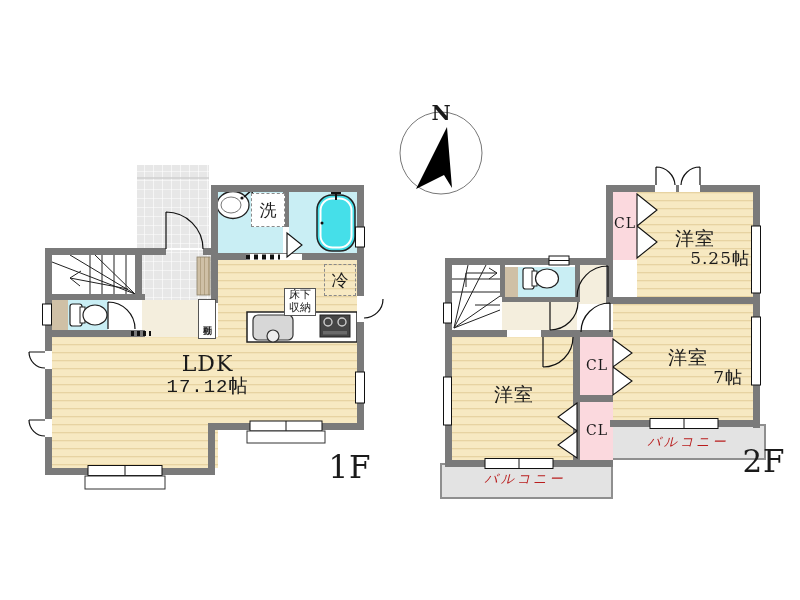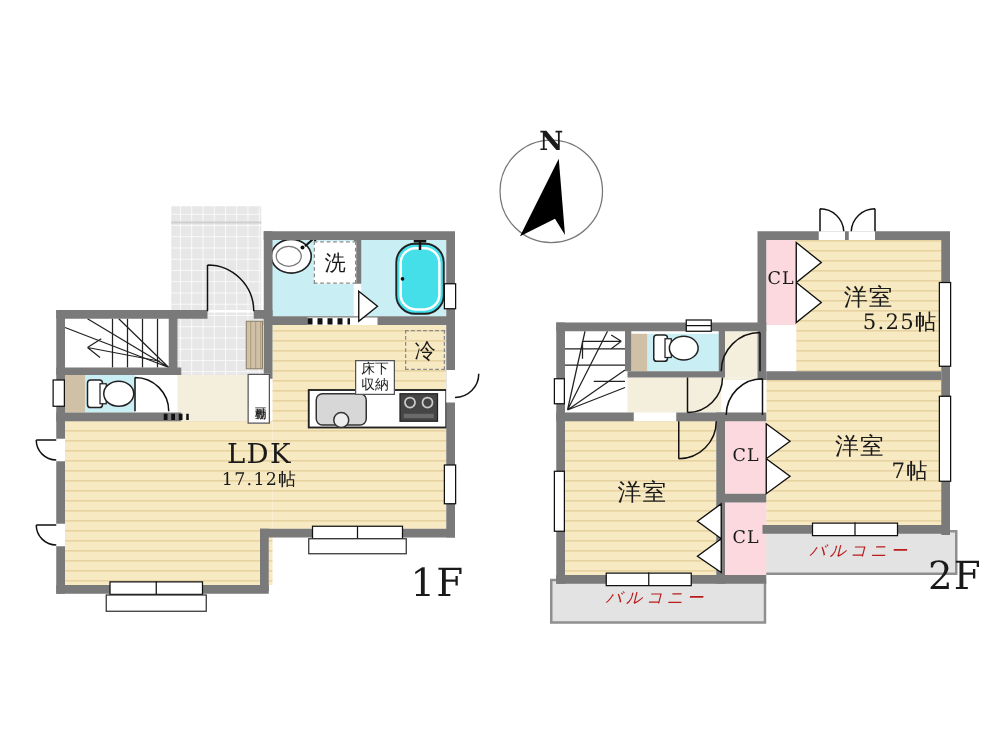--- a/index.html
+++ b/index.html
@@ -3,21 +3,21 @@
 <meta charset="utf-8">
 <style>
   html,body{margin:0;padding:0;background:#ffffff;}
   #canvas{position:relative;width:800px;height:600px;background:#ffffff;overflow:hidden;
           font-family:"DejaVu Serif","Liberation Serif",serif;color:#1a1a1a;}
   #plan-svg{position:absolute;left:0;top:0;}
   .lbl{position:absolute;text-align:center;line-height:1.12;}
   .room-lbl{font-size:19px;letter-spacing:1px;margin-top:10px;}
   .room-lbl .size{font-size:17px;display:block;text-align:right;}
   .ldk-lbl{font-size:22px;letter-spacing:1px;}
-  .ldk-lbl .size{font-size:14px;display:block;}
+  .ldk-lbl .size{font-size:19px;display:block;font-family:Liberation Mono, monospace;}
   .cl-lbl{font-size:14px;letter-spacing:1px;}
   .balcony-lbl{font-style:italic;font-size:13px;letter-spacing:3px;color:#b91c1c;}
   .floor-tag{font-size:31px;letter-spacing:1px;}
   .kanji-box{position:absolute;background:#ffffff;display:flex;align-items:center;justify-content:center;}
   .dashed{border:1px dashed #8a8a8a;}
   .solid{border:1px solid #555;}
   .north-lbl{font-size:21px;font-weight:600;}
   .vtext{writing-mode:vertical-rl;text-orientation:upright;font-size:9px;line-height:1;}
   .small2{font-size:11px;line-height:1.15;}
 </style>

